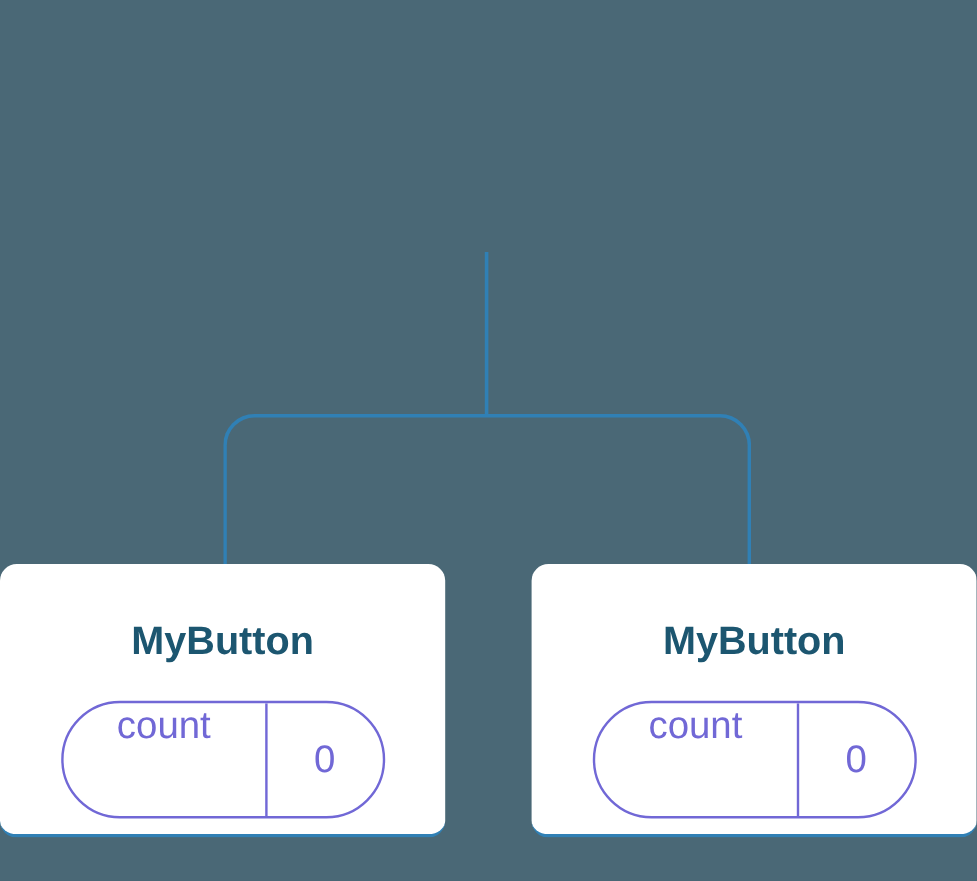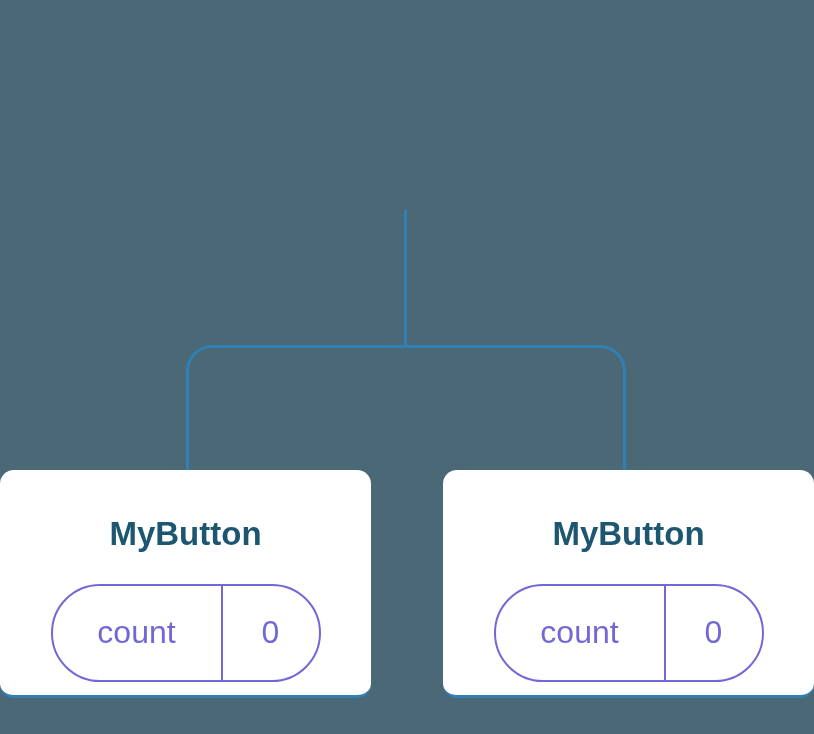--- a/index.html
+++ b/index.html
@@ -77,21 +77,20 @@
     border: 2px solid #7168d6;
     border-radius: 50px;
     display: flex;
     align-items: stretch;
     overflow: hidden;
     background: #ffffff;
   }
   .pill-key-section {
     flex: 1.75;
     display: flex;
-    align-items: center;
     justify-content: center;
   }
   .pill-divider {
     width: 2px;
     background: #7168d6;
   }
   .pill-value-section {
     flex: 1;
     display: flex;
     align-items: center;

